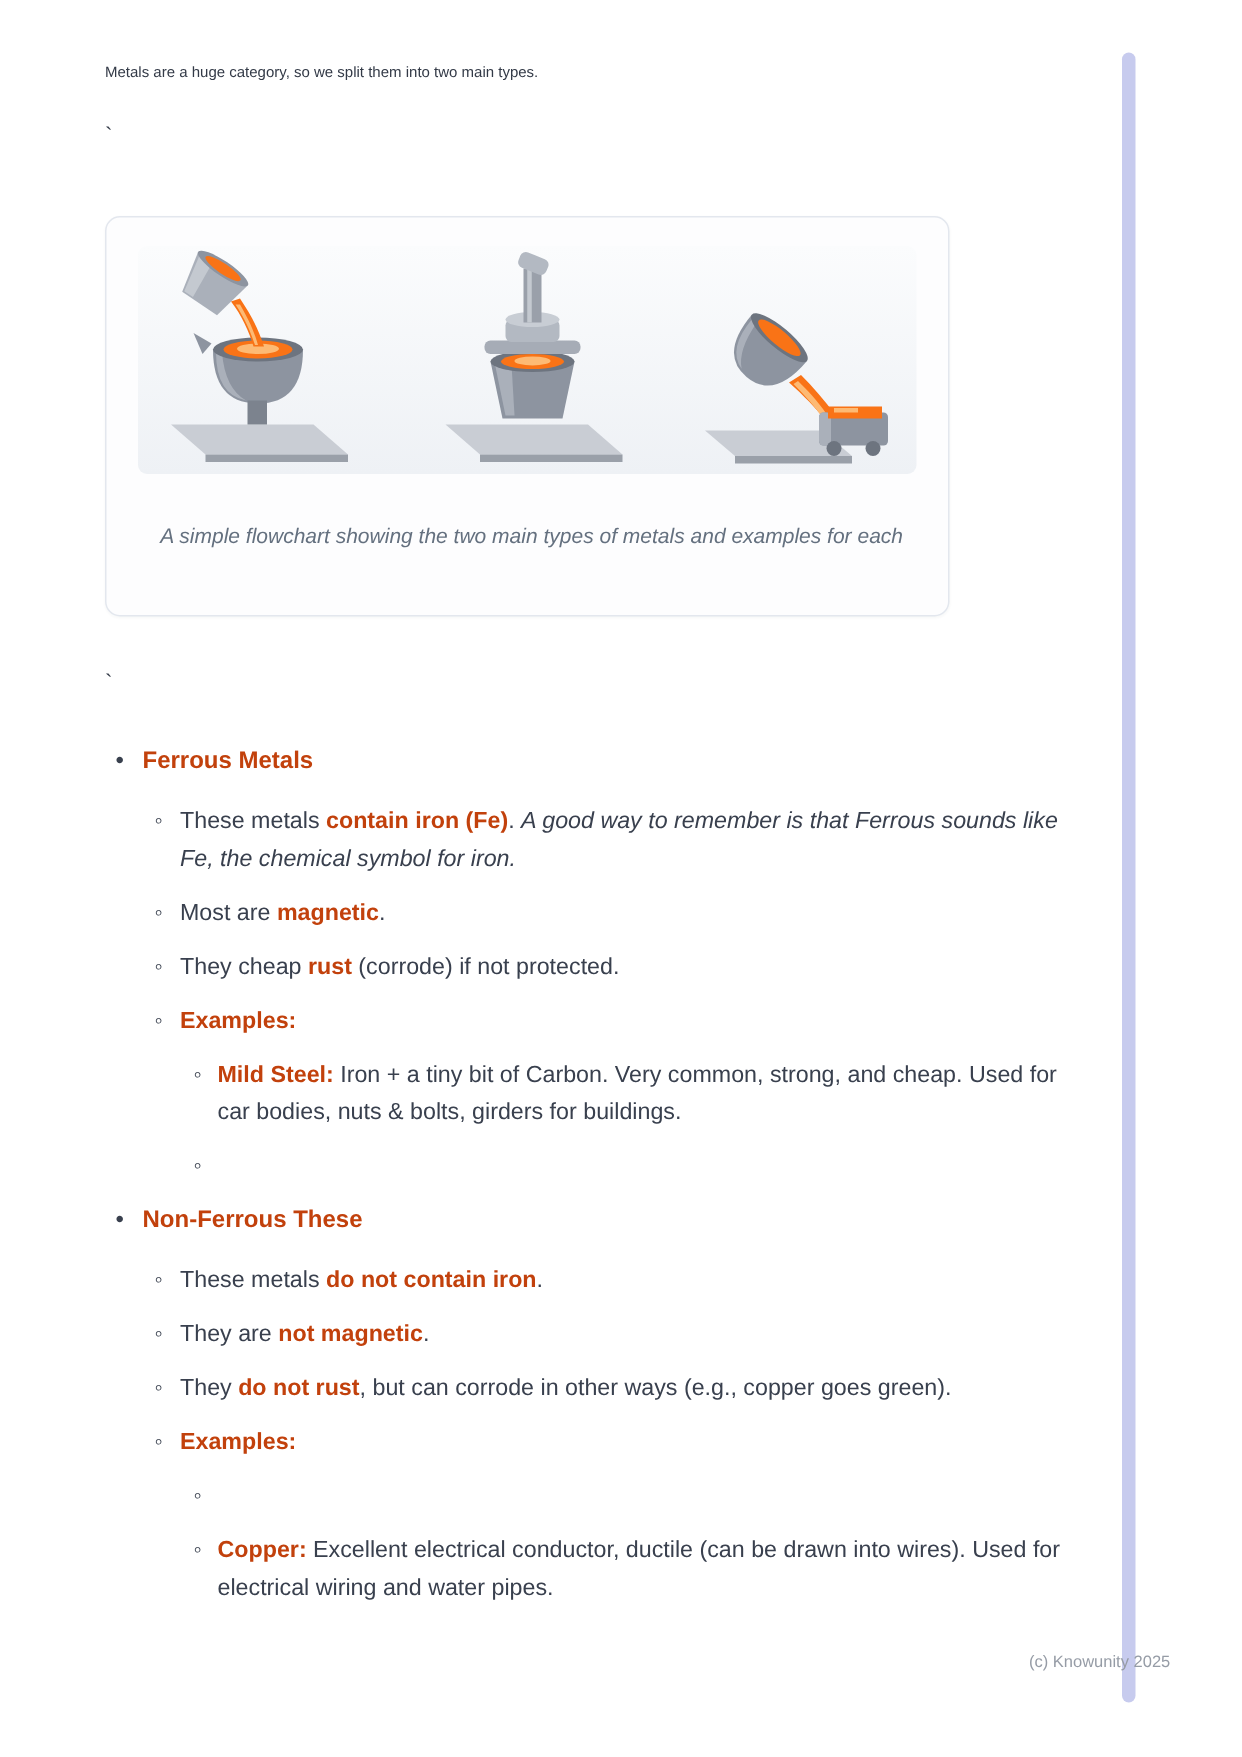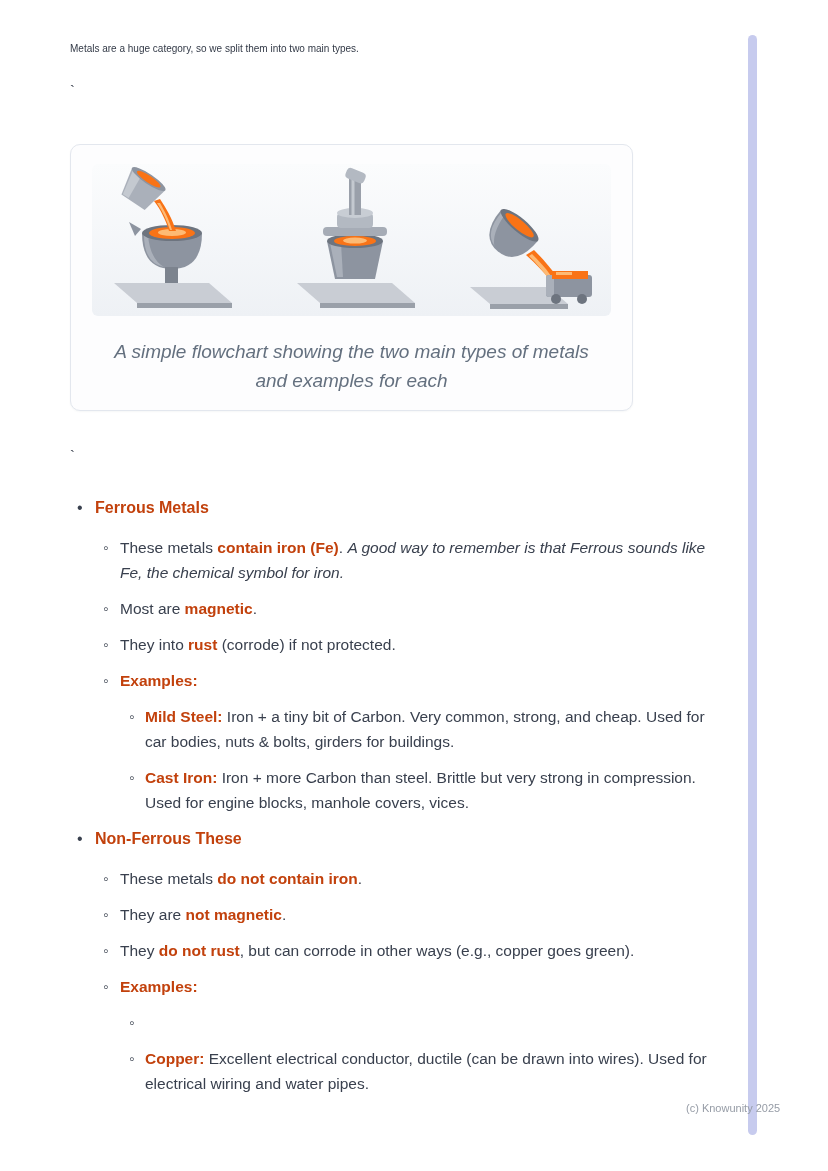--- a/index.html
+++ b/index.html
@@ -30,25 +30,25 @@
   }
   .figure-image {
     margin:19px 21px 0 21px;
     height:152px;
     background:linear-gradient(180deg,#fbfcfd 0%,#eef1f5 100%);
     border-radius:6px;
     display:flex; align-items:center; justify-content:center;
     overflow:hidden;
   }
   .figure-caption {
-    margin-top:21px;
+    margin-top:31px;
     padding:0 30px;
-    text-align:center;
+    text-align:right;
     font-style:italic;
-    font-size:19px;
+    font-size:14px;
     line-height:1.55;
     color:#64707f;
   }
 
   
   .list {
     position:absolute; left:70px; top:489px;
     width:652px;
     font-size:15.5px; line-height:25px;
     color:#39404e;
@@ -165,36 +165,35 @@
       <p class="t"><span>These metals </span><strong>contain iron (Fe)</strong><span>. </span><em>A good way to remember is that Ferrous sounds like Fe, the chemical symbol for iron.</em></p>
     </div>
 
     <div class="li l2">
       <span class="marker">◦</span>
       <p class="t"><span>Most are </span><strong>magnetic</strong><span>.</span></p>
     </div>
 
     <div class="li l2">
       <span class="marker">◦</span>
-      <p class="t"><span>They into </span><strong>rust</strong><span> (corrode) if not protected.</span></p>
+      <p class="t"><span>They cheap </span><strong>rust</strong><span> (corrode) if not protected.</span></p>
     </div>
 
     <div class="li l2">
       <span class="marker">◦</span>
       <p class="t"><strong>Examples:</strong></p>
     </div>
 
     <div class="li l3">
       <span class="marker">◦</span>
       <p class="t"><strong>Mild Steel:</strong><span> Iron + a tiny bit of Carbon. Very common, strong, and cheap. Used for car bodies, nuts &amp; bolts, girders for buildings.</span></p>
     </div>
 
     <div class="li l3">
       <span class="marker">◦</span>
-      <p class="t"><strong>Cast Iron:</strong><span> Iron + more Carbon than steel. Brittle but very strong in compression. Used for engine blocks, manhole covers, vices.</span></p>
     </div>
 
     <div class="li l1">
       <span class="marker">•</span>
       <p class="t"><strong>Non-Ferrous These</strong></p>
     </div>
 
     <div class="li l2">
       <span class="marker">◦</span>
       <p class="t"><span>These metals </span><strong>do not contain iron</strong><span>.</span></p>

